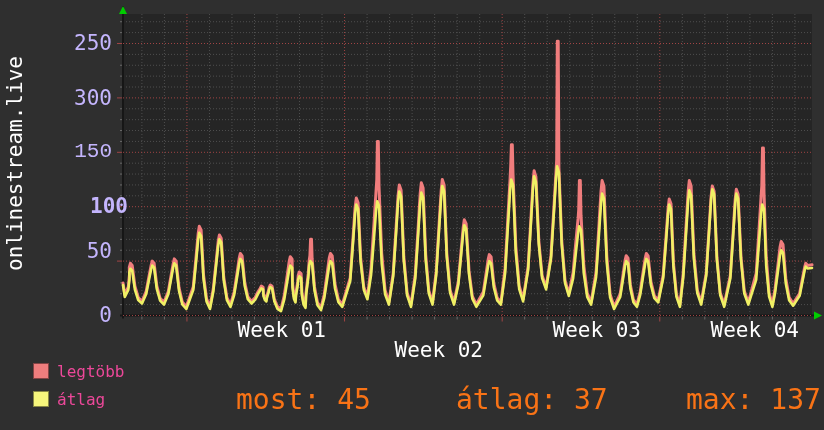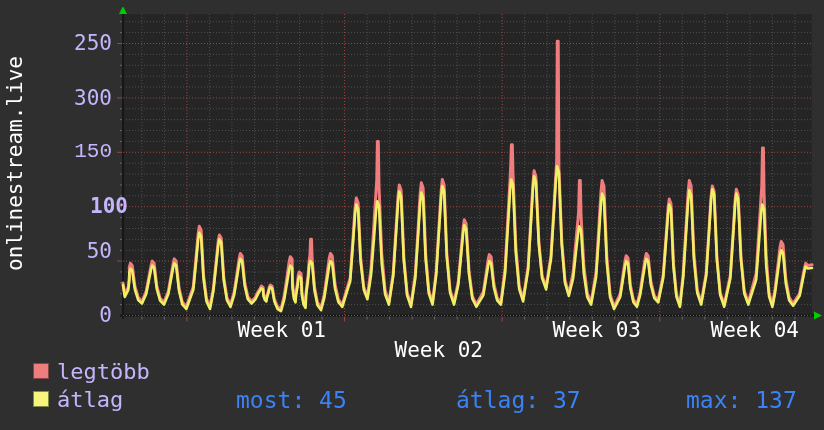--- a/index.html
+++ b/index.html
@@ -25,24 +25,24 @@
     writing-mode:vertical-rl;transform:rotate(180deg);
     font-size:21px;letter-spacing:0px;color:#fff;
     text-align:center;line-height:26px;
   }
   .legend-swatch{
     position:absolute;width:14px;height:14px;left:33px;
     border:1px solid rgba(0,0,0,0.45);
     box-sizing:content-box;
   }
   .legend-label{
-    position:absolute;left:57px;font-size:22px;line-height:22px;color:#c4b5fd;white-space:pre;
+    position:absolute;left:57px;font-size:16px;line-height:22px;color:#ec4899;white-space:pre;
   }
   .stat{
-    position:absolute;top:389px;font-size:23px;line-height:22px;color:#3b82f6;white-space:pre;
+    position:absolute;top:389px;font-size:28px;line-height:22px;color:#f97316;white-space:pre;
   }
 </style>
 </head>
 <body>
 
 <div class="vtitle">onlinestream.live</div>
 
 <svg id="chart-svg" width="824" height="430">
     <rect x="123" y="14" width="689" height="301.5" fill="#252525"></rect>
     <line x1="123" y1="304.62" x2="812" y2="304.62" stroke="#4f4f4f" stroke-width="1" stroke-dasharray="1 2"></line>

